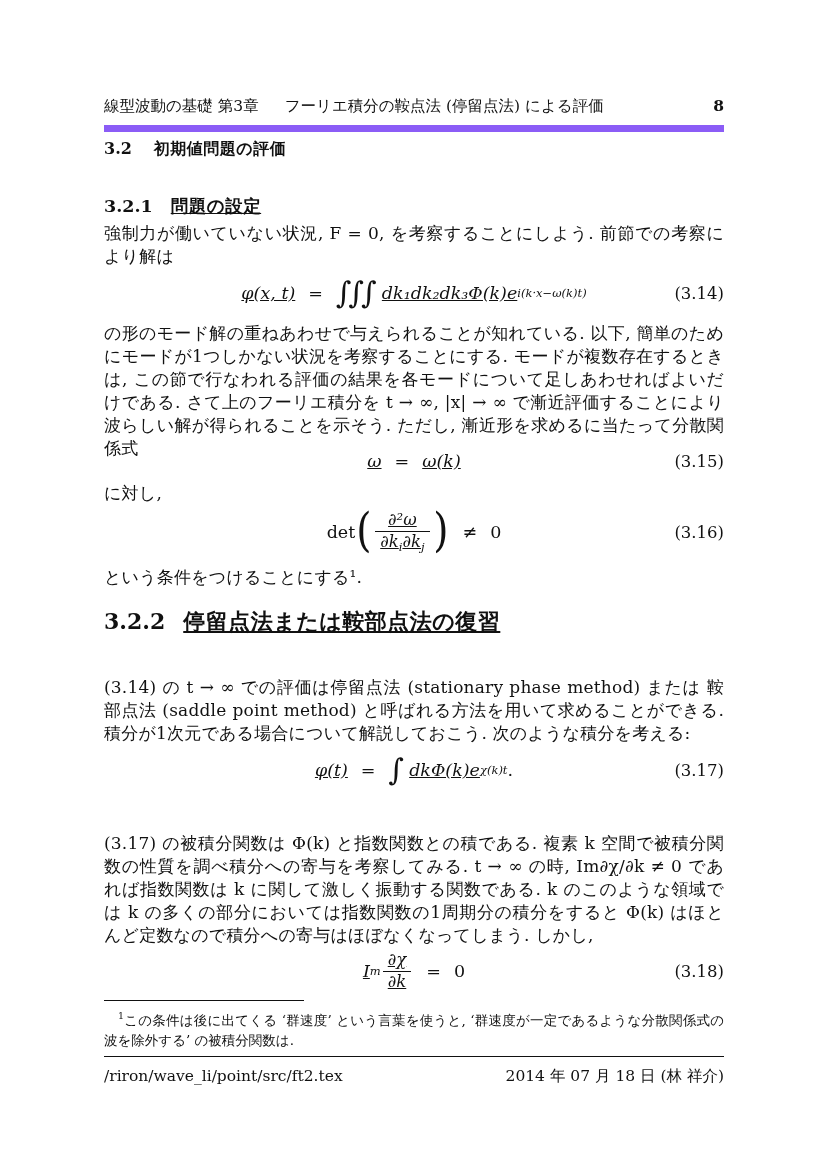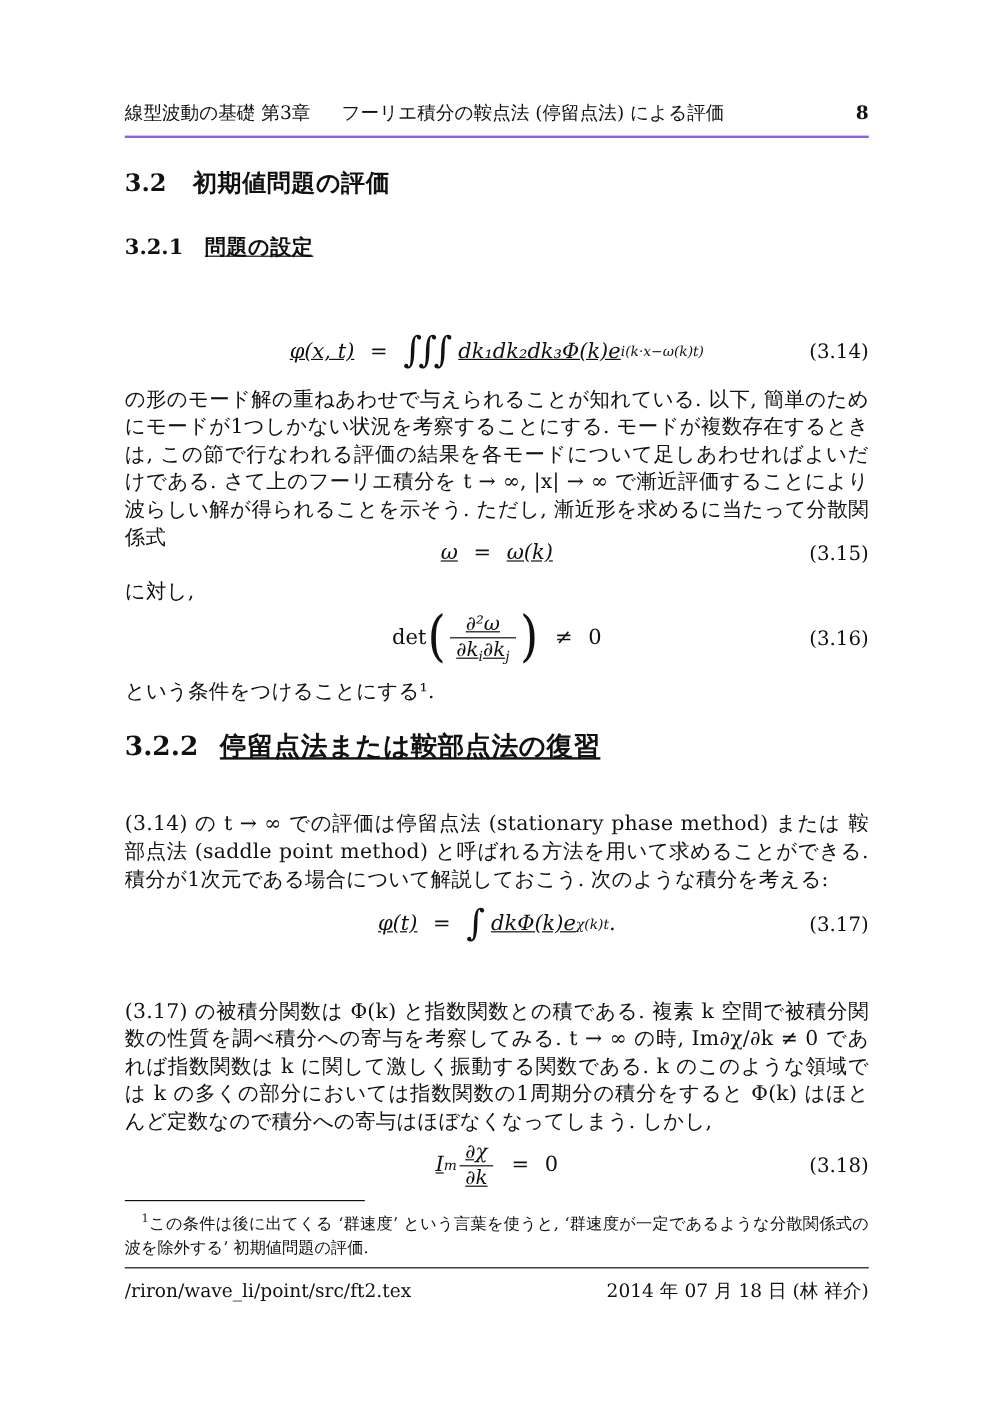--- a/index.html
+++ b/index.html
@@ -9,33 +9,33 @@
     height: 1169px;
     background: #ffffff;
     color: #111111;
     font-family: "DejaVu Serif", "Liberation Serif", serif;
     overflow: hidden;
   }
   .abs { position: absolute; left: 104px; width: 620px; }
 
   
   .header {
-    top: 84px;
+    top: 96px;
     display: flex;
     align-items: baseline;
-    border-bottom: 2px solid #8b5cf6;
+    border-bottom: 7px solid #8b5cf6;
     padding-bottom: 8px;
     font-size: 15.5px;
   }
   .header .chapter { white-space: nowrap; }
   .header .htitle { white-space: nowrap; margin-left: 26px; }
   .header .pagenum { margin-left: auto; font-weight: bold; }
 
   
-  .sec-h1 { top: 139px; font-size: 20px; font-weight: bold; }
+  .sec-h1 { top: 139px; font-size: 16px; font-weight: bold; }
   .sec-h2a { top: 194px; font-size: 17.5px; font-weight: bold; }
   .sec-h2b { top: 607px; font-size: 22px; font-weight: bold; }
   .sec-num { font-family: "DejaVu Serif", "Liberation Serif", serif; }
   .sec-title {
     font-family: "DejaVu Sans", "Liberation Sans", sans-serif;
     margin-left: 22px;
     letter-spacing: 0.5px;
   }
   .sec-h2a .sec-title, .sec-h2b .sec-title { margin-left: 18px; text-decoration: underline; }
 
@@ -142,20 +142,21 @@
   </div>
 
   <div class="abs sec-h1">
     <span class="sec-num">3.2</span><span class="sec-title">初期値問題の評価</span>
   </div>
 
   <div class="abs sec-h2a">
     <span class="sec-num">3.2.1</span><span class="sec-title">問題の設定</span>
   </div>
 
+  <div class="abs para p1">強制力が働いていない状況, F = 0, を考察することにしよう. 前節での考察により解は</div>
 
   <div class="abs eq eq314">
     <span class="mi">φ(x, t)</span>
     <span class="rel">=</span>
     <span class="int">∫∫∫</span>
     <span class="mi">dk₁dk₂dk₃Φ(k)e</span>
       <span class="sup">i(k·x−ω(k)t)</span>
     <span class="tag">(3.14)</span>
   </div>
 
@@ -210,20 +211,20 @@
       <span class="num mi">∂χ</span>
       <span class="den mi">∂k</span>
     </span>
     <span class="rel">=</span>
     <span class="upright">0</span>
     <span class="tag">(3.18)</span>
   </div>
 
   <div class="abs fn-rule"></div>
 
-  <div class="abs footnote"><span class="fn-indent"></span><span class="fn-marker">1</span><span>この条件は後に出てくる ‘群速度’ という言葉を使うと, ‘群速度が一定であるような分散関係式の波を除外する’ 初期値問題の評価.</span></div>
+  <div class="abs footnote"><span class="fn-indent"></span><span class="fn-marker">1</span><span>この条件は後に出てくる ‘群速度’ という言葉を使うと, ‘群速度が一定であるような分散関係式の波を除外する’ の被積分関数は.</span></div>
 
   <div class="abs footer">
     <span class="fpath">/riron/wave_li/point/src/ft2.tex</span>
     <span class="fdate">2014 年 07 月 18 日 (林 祥介)</span>
   </div>
 
 </div>
 
 </body></html>

